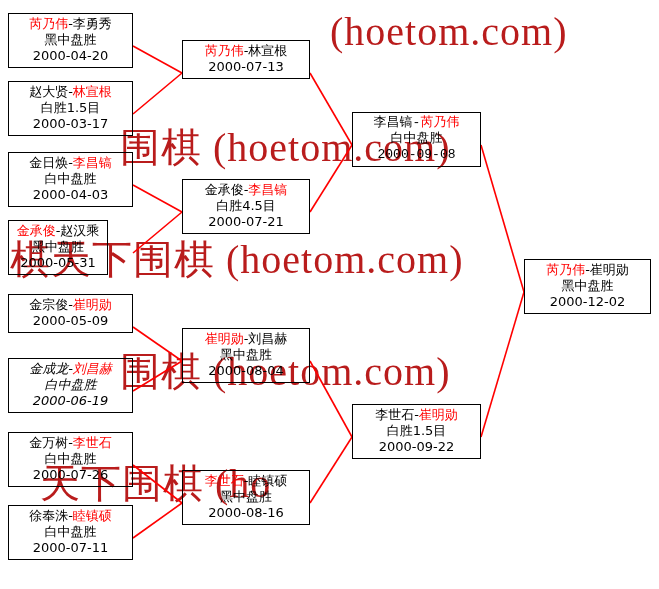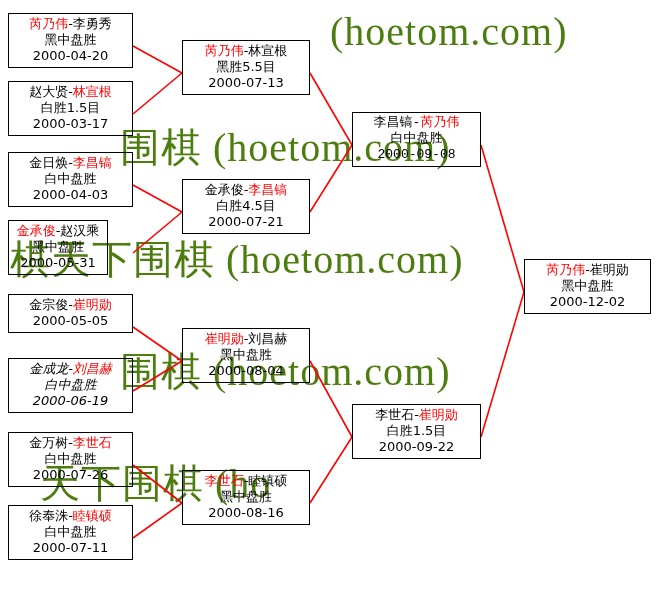--- a/index.html
+++ b/index.html
@@ -8,21 +8,21 @@
     background:#ffffff;
     font-family:"Liberation Sans","DejaVu Sans",sans-serif;
     position:relative;
     overflow:hidden;
   }
   #stage{position:absolute;left:0;top:0;width:659px;height:589px;}
 
   
   .wm{
     position:absolute;
-    color:#4d7c0f;
+    color:#b91c1c;
     font-family:"Liberation Serif","DejaVu Serif",serif;
     font-size:40px;
     white-space:nowrap;
     user-select:none;
     letter-spacing:1px;
   }
 
   svg#lines{position:absolute;left:0;top:0;width:659px;height:589px;}
 
   .node{
@@ -94,40 +94,39 @@
       <span class="ln">白中盘胜</span>
       <span class="ln">2000-04-03</span>
     </div>
     <div class="node" style="left: 8px; top: 220px; width: 100px;">
       <span class="ln"><span class="red">金承俊</span><span class="blk">-</span><span class="blk">赵汉乘</span></span>
       <span class="ln">黑中盘胜</span>
       <span class="ln">2000-05-31</span>
     </div>
     <div class="node" style="left: 8px; top: 294px; width: 125px;">
       <span class="ln"><span class="blk">金宗俊</span><span class="blk">-</span><span class="red">崔明勋</span></span>
-      <span class="ln">2000-05-05</span>
+      <span class="ln">2000-05-09</span>
     </div>
     <div class="node" style="left: 8px; top: 358px; width: 125px; font-style: italic;">
       <span class="ln"><span class="blk">金成龙</span><span class="blk">-</span><span class="red">刘昌赫</span></span>
       <span class="ln">白中盘胜</span>
       <span class="ln">2000-06-19</span>
     </div>
     <div class="node" style="left: 8px; top: 432px; width: 125px;">
       <span class="ln"><span class="blk">金万树</span><span class="blk">-</span><span class="red">李世石</span></span>
       <span class="ln">白中盘胜</span>
       <span class="ln">2000-07-26</span>
     </div>
     <div class="node" style="left: 8px; top: 505px; width: 125px;">
       <span class="ln"><span class="blk">徐奉洙</span><span class="blk">-</span><span class="red">睦镇硕</span></span>
       <span class="ln">白中盘胜</span>
       <span class="ln">2000-07-11</span>
     </div>
     <div class="node" style="left: 182px; top: 40px; width: 128px;">
       <span class="ln"><span class="red">芮乃伟</span><span class="blk">-</span><span class="blk">林宣根</span></span>
-      <span class="ln">黑胜5.5目</span>
       <span class="ln">2000-07-13</span>
     </div>
     <div class="node" style="left: 182px; top: 179px; width: 128px;">
       <span class="ln"><span class="blk">金承俊</span><span class="blk">-</span><span class="red">李昌镐</span></span>
       <span class="ln">白胜4.5目</span>
       <span class="ln">2000-07-21</span>
     </div>
     <div class="node" style="left: 182px; top: 328px; width: 128px;">
       <span class="ln"><span class="red">崔明勋</span><span class="blk">-</span><span class="blk">刘昌赫</span></span>
       <span class="ln">黑中盘胜</span>

